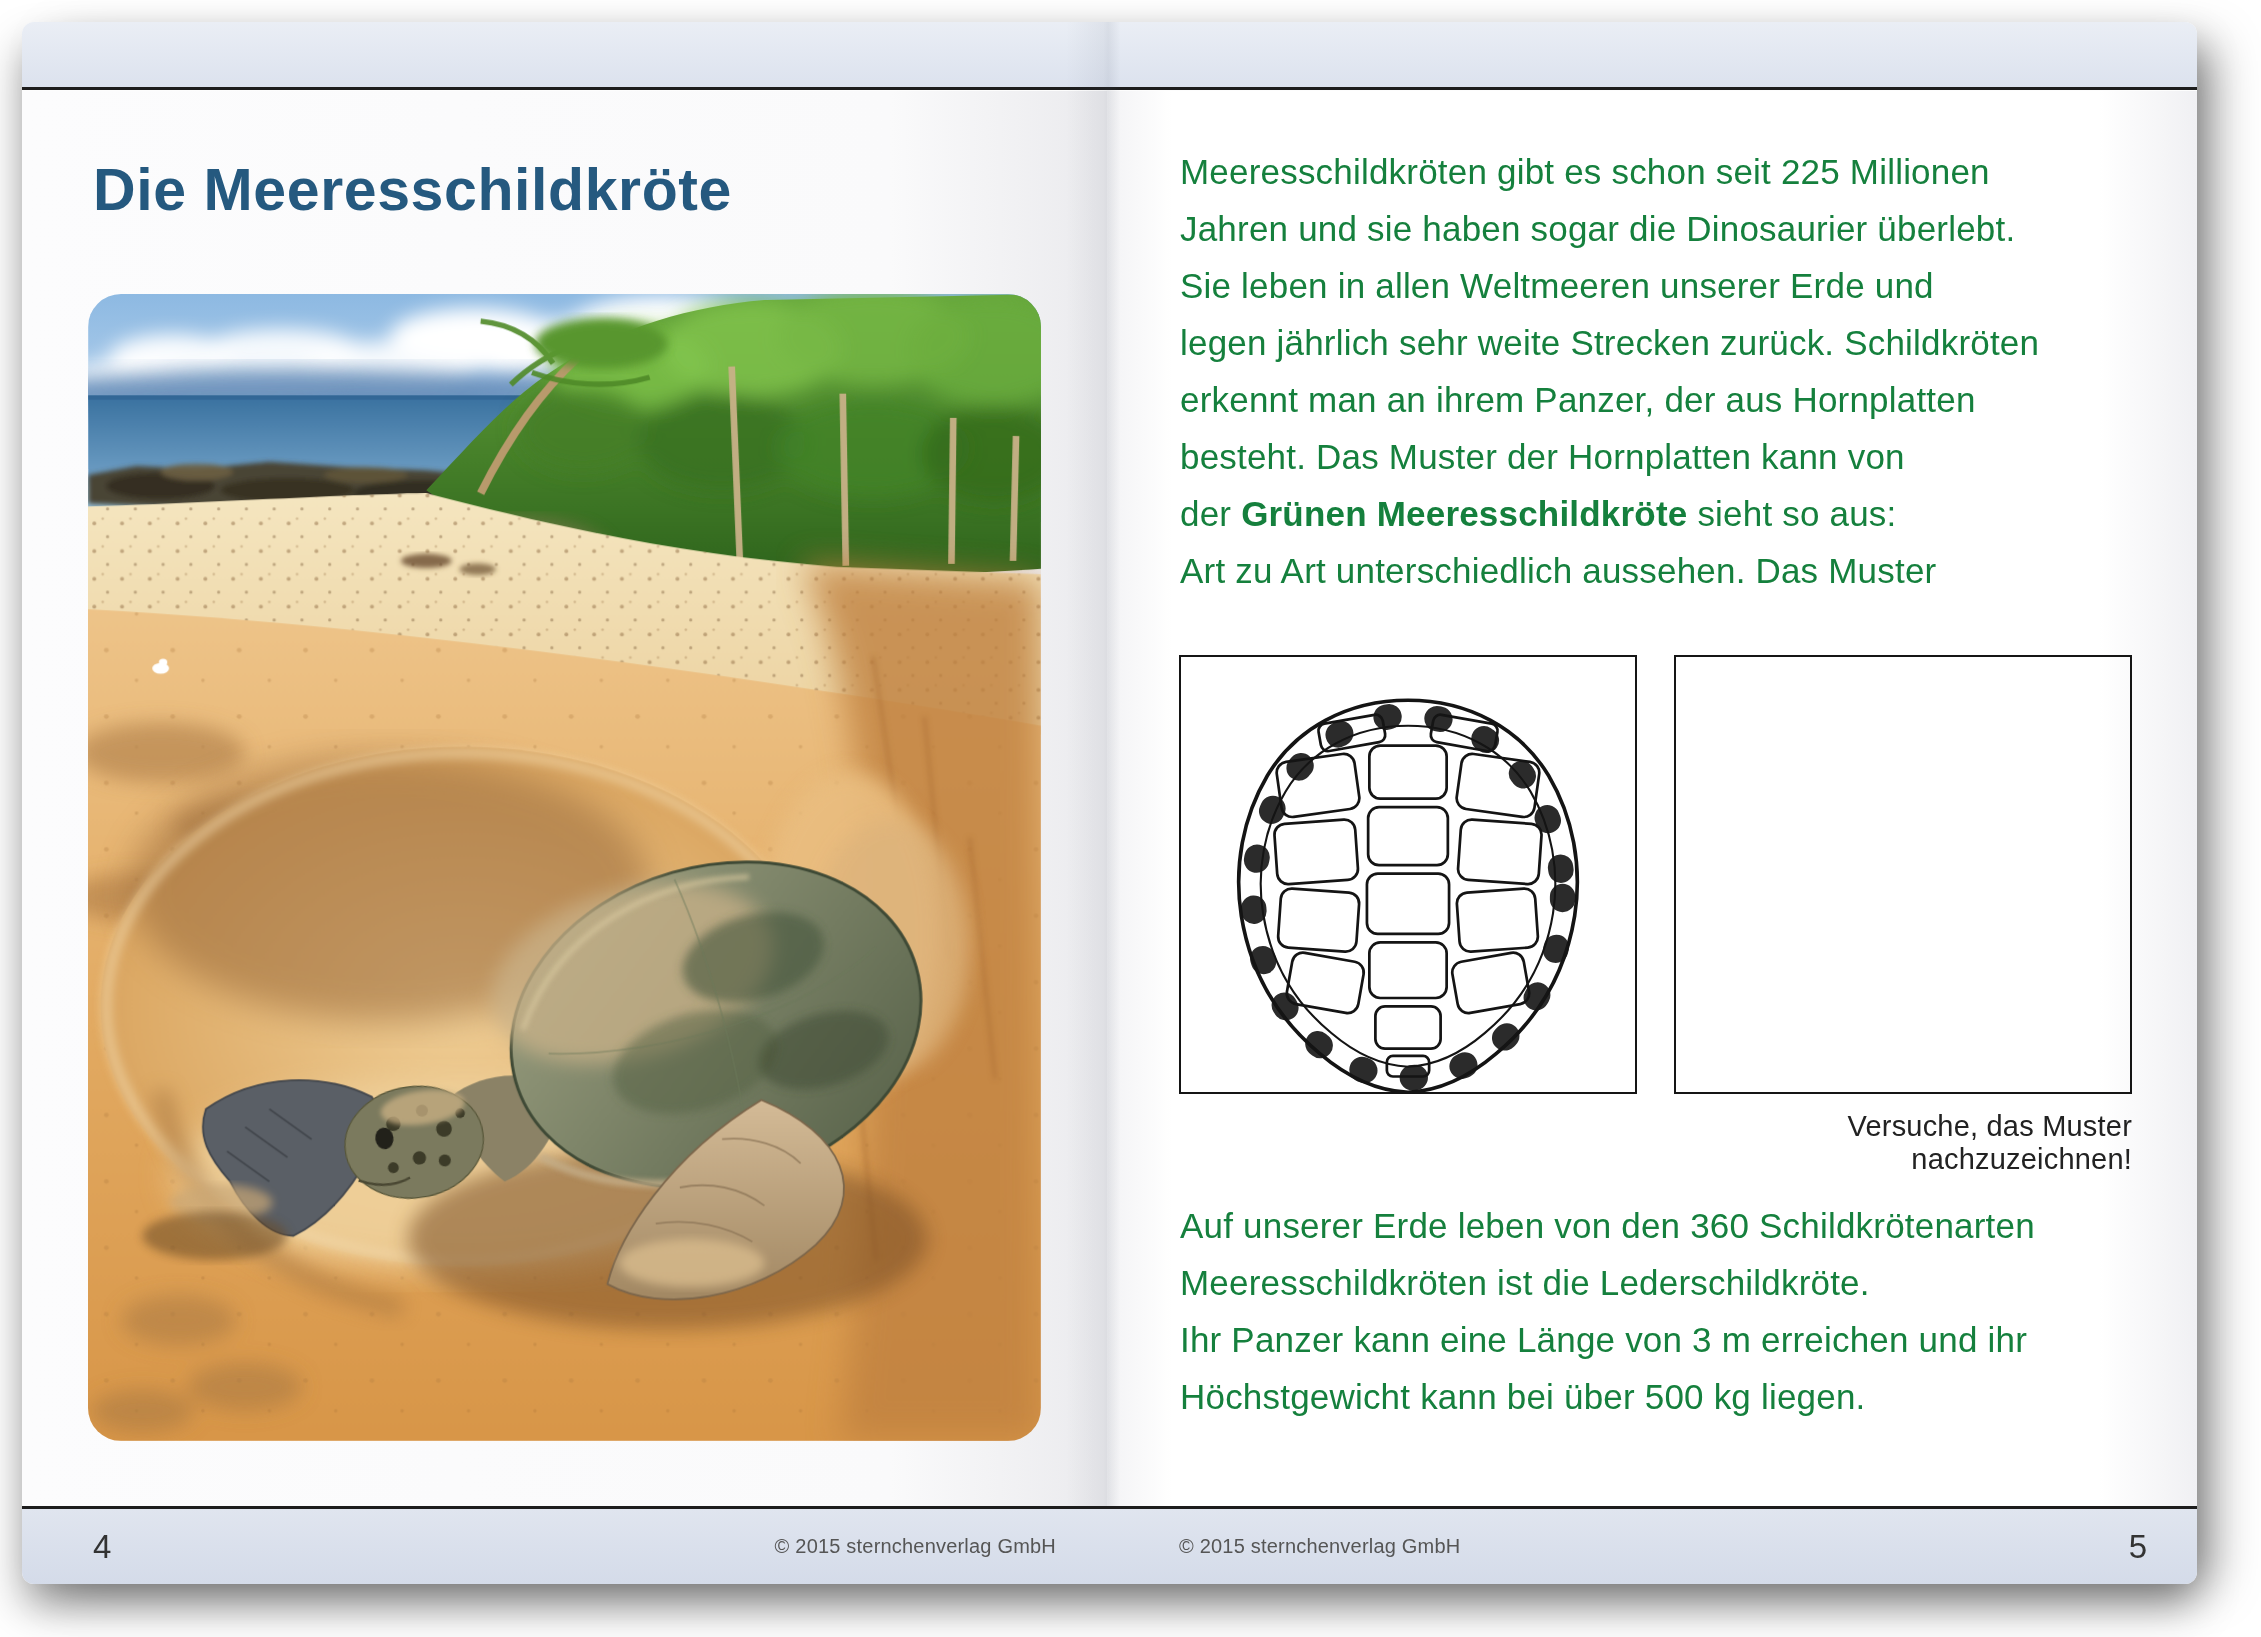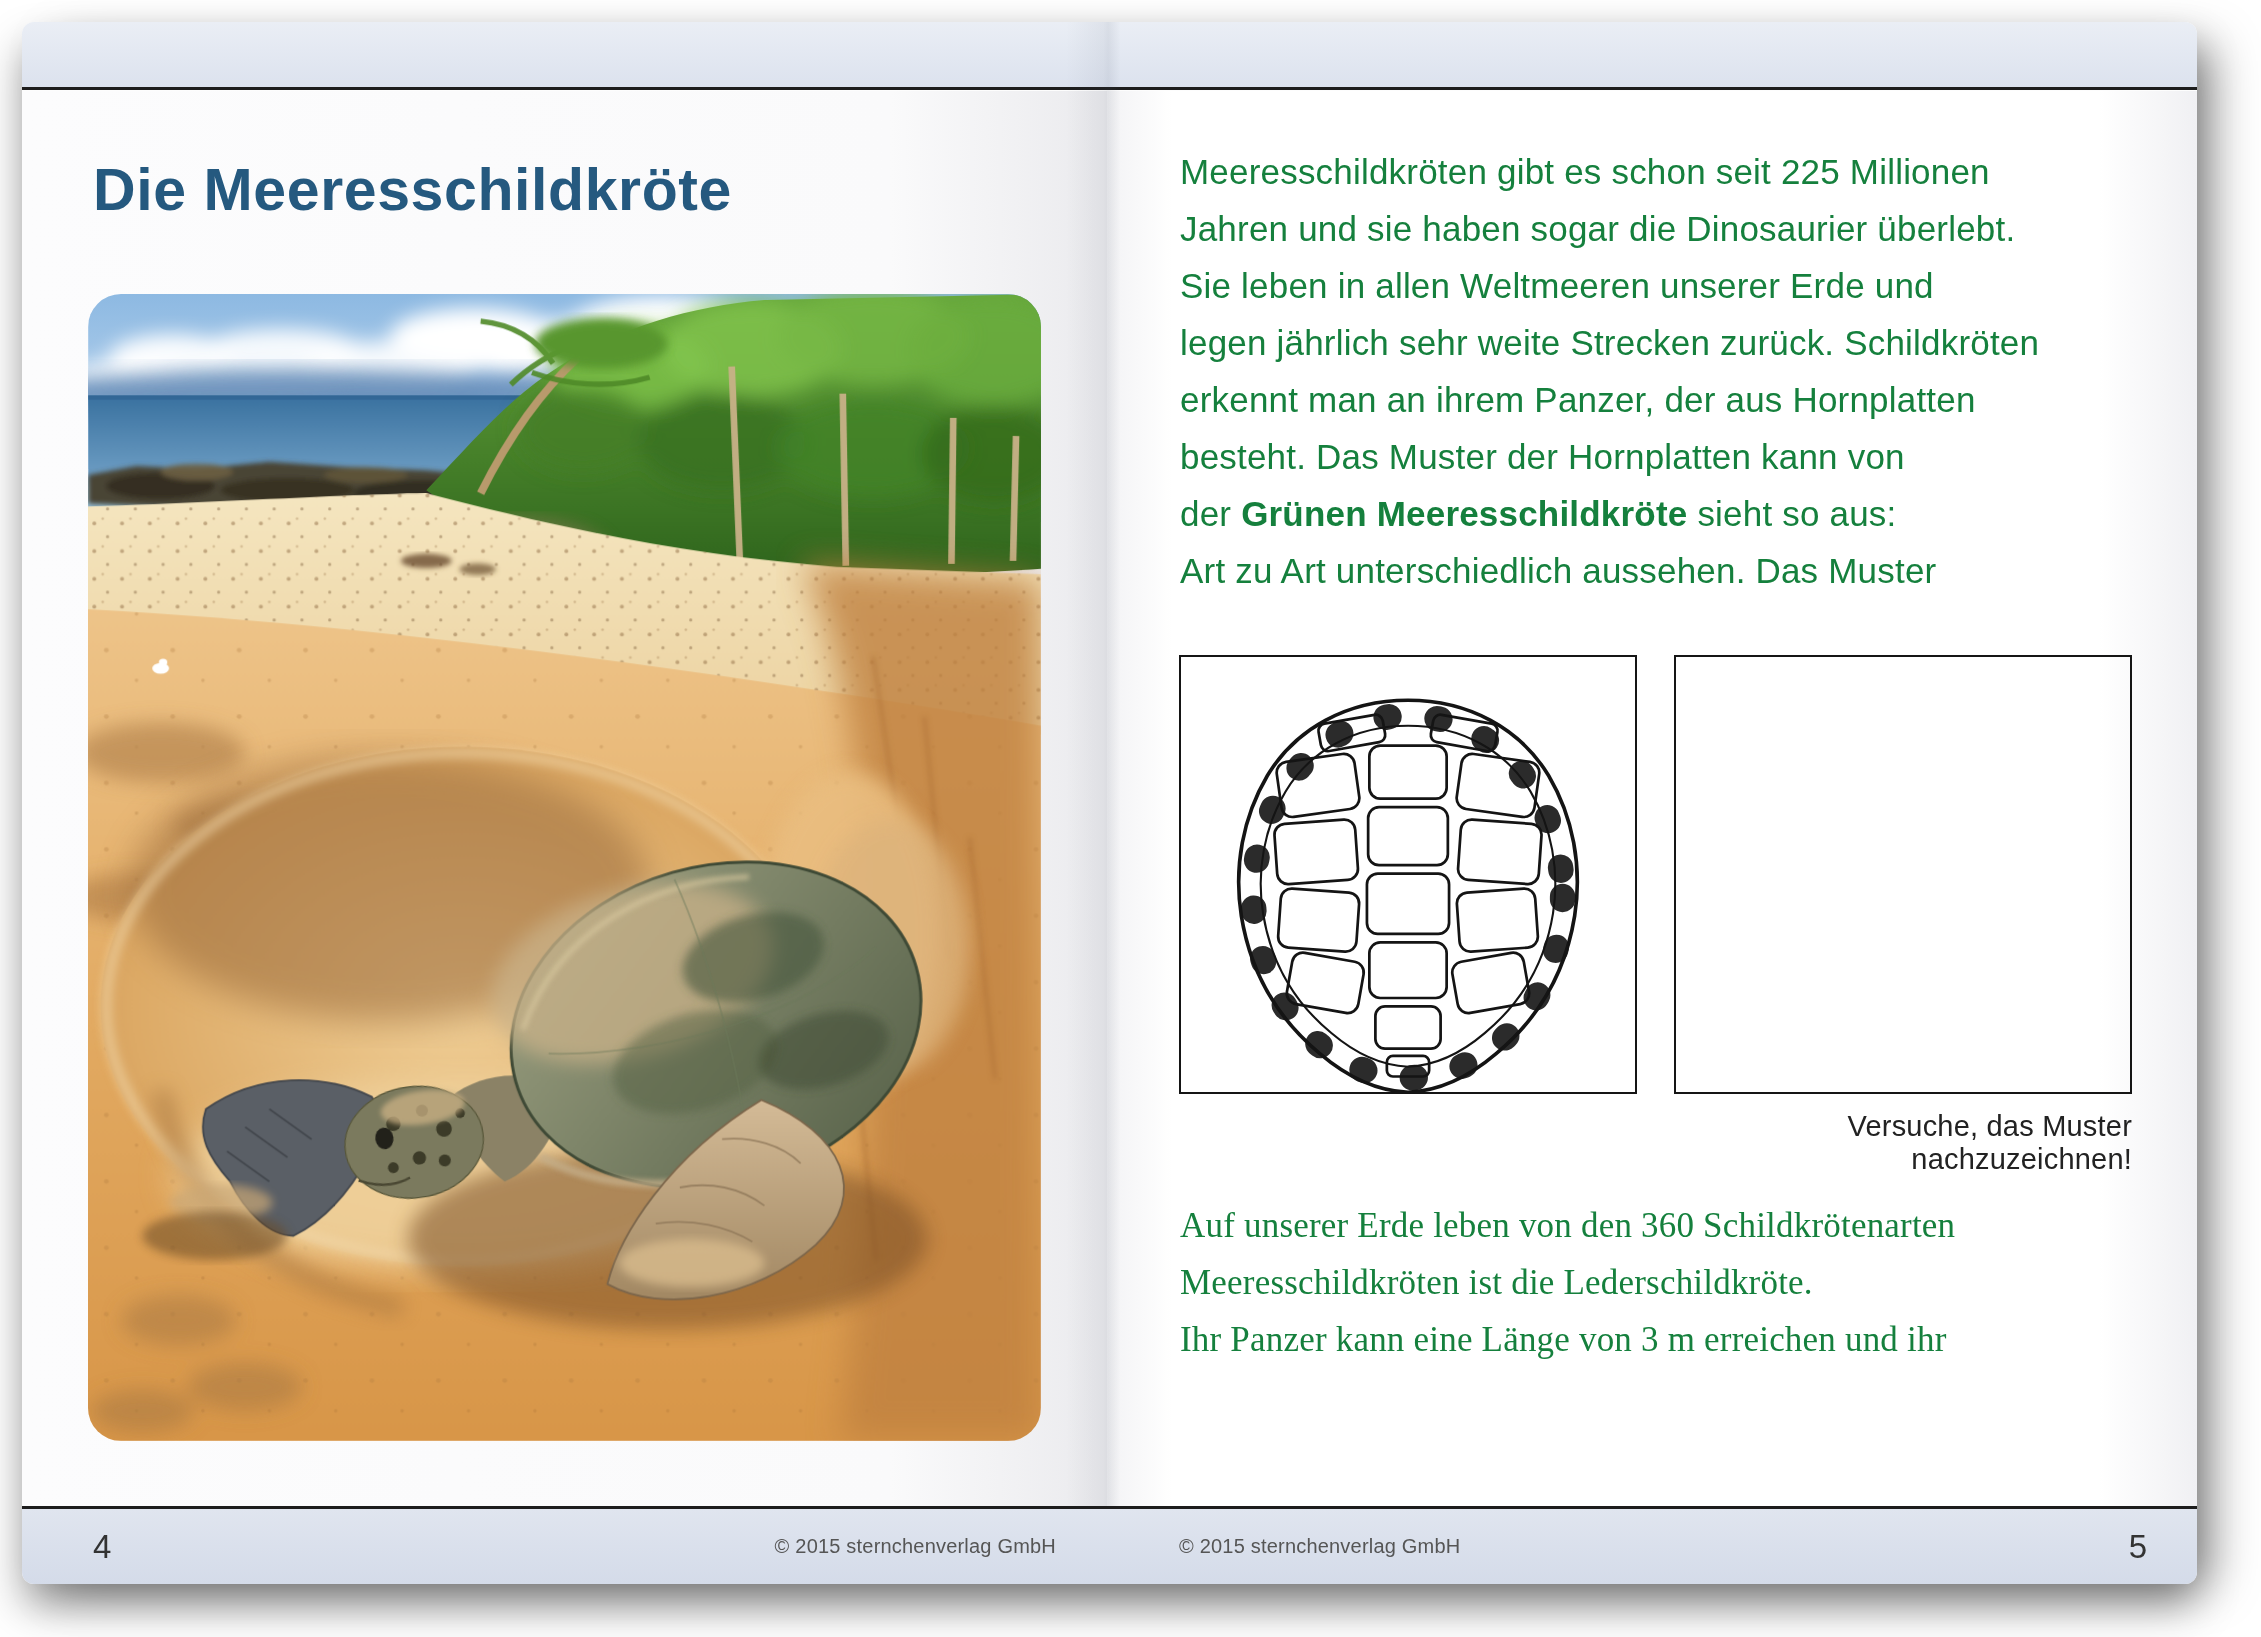--- a/index.html
+++ b/index.html
@@ -16,21 +16,21 @@
             background:linear-gradient(to right,#fcfcfd 0%,#fafafb 80%,#ebebee 99%);}
   .page-right{position:absolute;top:69px;bottom:78px;left:1085px;right:0;
             background:linear-gradient(to right,#f3f3f5 0%,#ffffff 6%,#ffffff 91%,#f0f0f3 100%);}
   .spine-shade{position:absolute;top:0;bottom:0;left:1044px;width:78px;pointer-events:none;
             background:linear-gradient(to right,rgba(70,80,100,0) 0%,rgba(70,80,100,.07) 48%,rgba(70,80,100,.10) 54%,rgba(255,255,255,0) 70%);}
   .title{position:absolute;left:71px;top:134px;font-size:59px;font-weight:bold;color:#25597f;letter-spacing:0.6px;}
   .photo{position:absolute;left:66px;top:272px;width:953px;height:1147px;border-radius:33px;overflow:hidden;}
   .photo svg{display:block;}
   .para{position:absolute;left:1158px;width:972px;font-size:35px;line-height:57px;letter-spacing:0.2px;color:#15803d;}
   .para.p1{top:121px;}
-  .para.p2{top:1175px;font-family:Liberation Serif, serif;}
+  .para.p2{top:1175px;}
   .para b{font-weight:bold;}
   .pattern-box{position:absolute;top:633px;height:439px;border:2.4px solid #151515;box-sizing:border-box;background:transparent;}
   .box-left{left:1157px;width:458px;}
   .box-right{left:1652px;width:458px;}
   .caption{position:absolute;left:1652px;width:458px;top:1088px;text-align:right;font-size:29px;color:#222;letter-spacing:0.2px;}
   .foot{position:absolute;top:0;height:100%;display:flex;align-items:center;justify-content:space-between;box-sizing:border-box;}
   .foot-left{left:0;width:1085px;padding:0 51px 0 71px;}
   .foot-right{left:1085px;right:0;width:1090px;padding:0 50px 0 72px;}
   .pagenum{font-size:33px;color:#333;}
   .copyright{font-size:20px;color:#555;letter-spacing:0.2px;}
@@ -307,20 +307,21 @@
         </g>
       </svg>
     </div>
 
     <div class="caption">Versuche, das Muster nachzuzeichnen!</div>
 
     <div class="para p2">
       <div>Auf unserer Erde leben von den 360 Schildkrötenarten</div>
       <div>Meeresschildkröten ist die Lederschildkröte.</div>
       <div>Ihr Panzer kann eine Länge von 3 m erreichen und ihr</div>
+      <div>Höchstgewicht kann bei über 500 kg liegen.</div>
     </div>
 
     <div class="band-bottom">
       <div class="foot foot-left">
         <span class="pagenum">4</span>
         <span class="copyright">© 2015 sternchenverlag GmbH</span>
       </div>
       <div class="foot foot-right">
         <span class="copyright">© 2015 sternchenverlag GmbH</span>
         <span class="pagenum">5</span>

